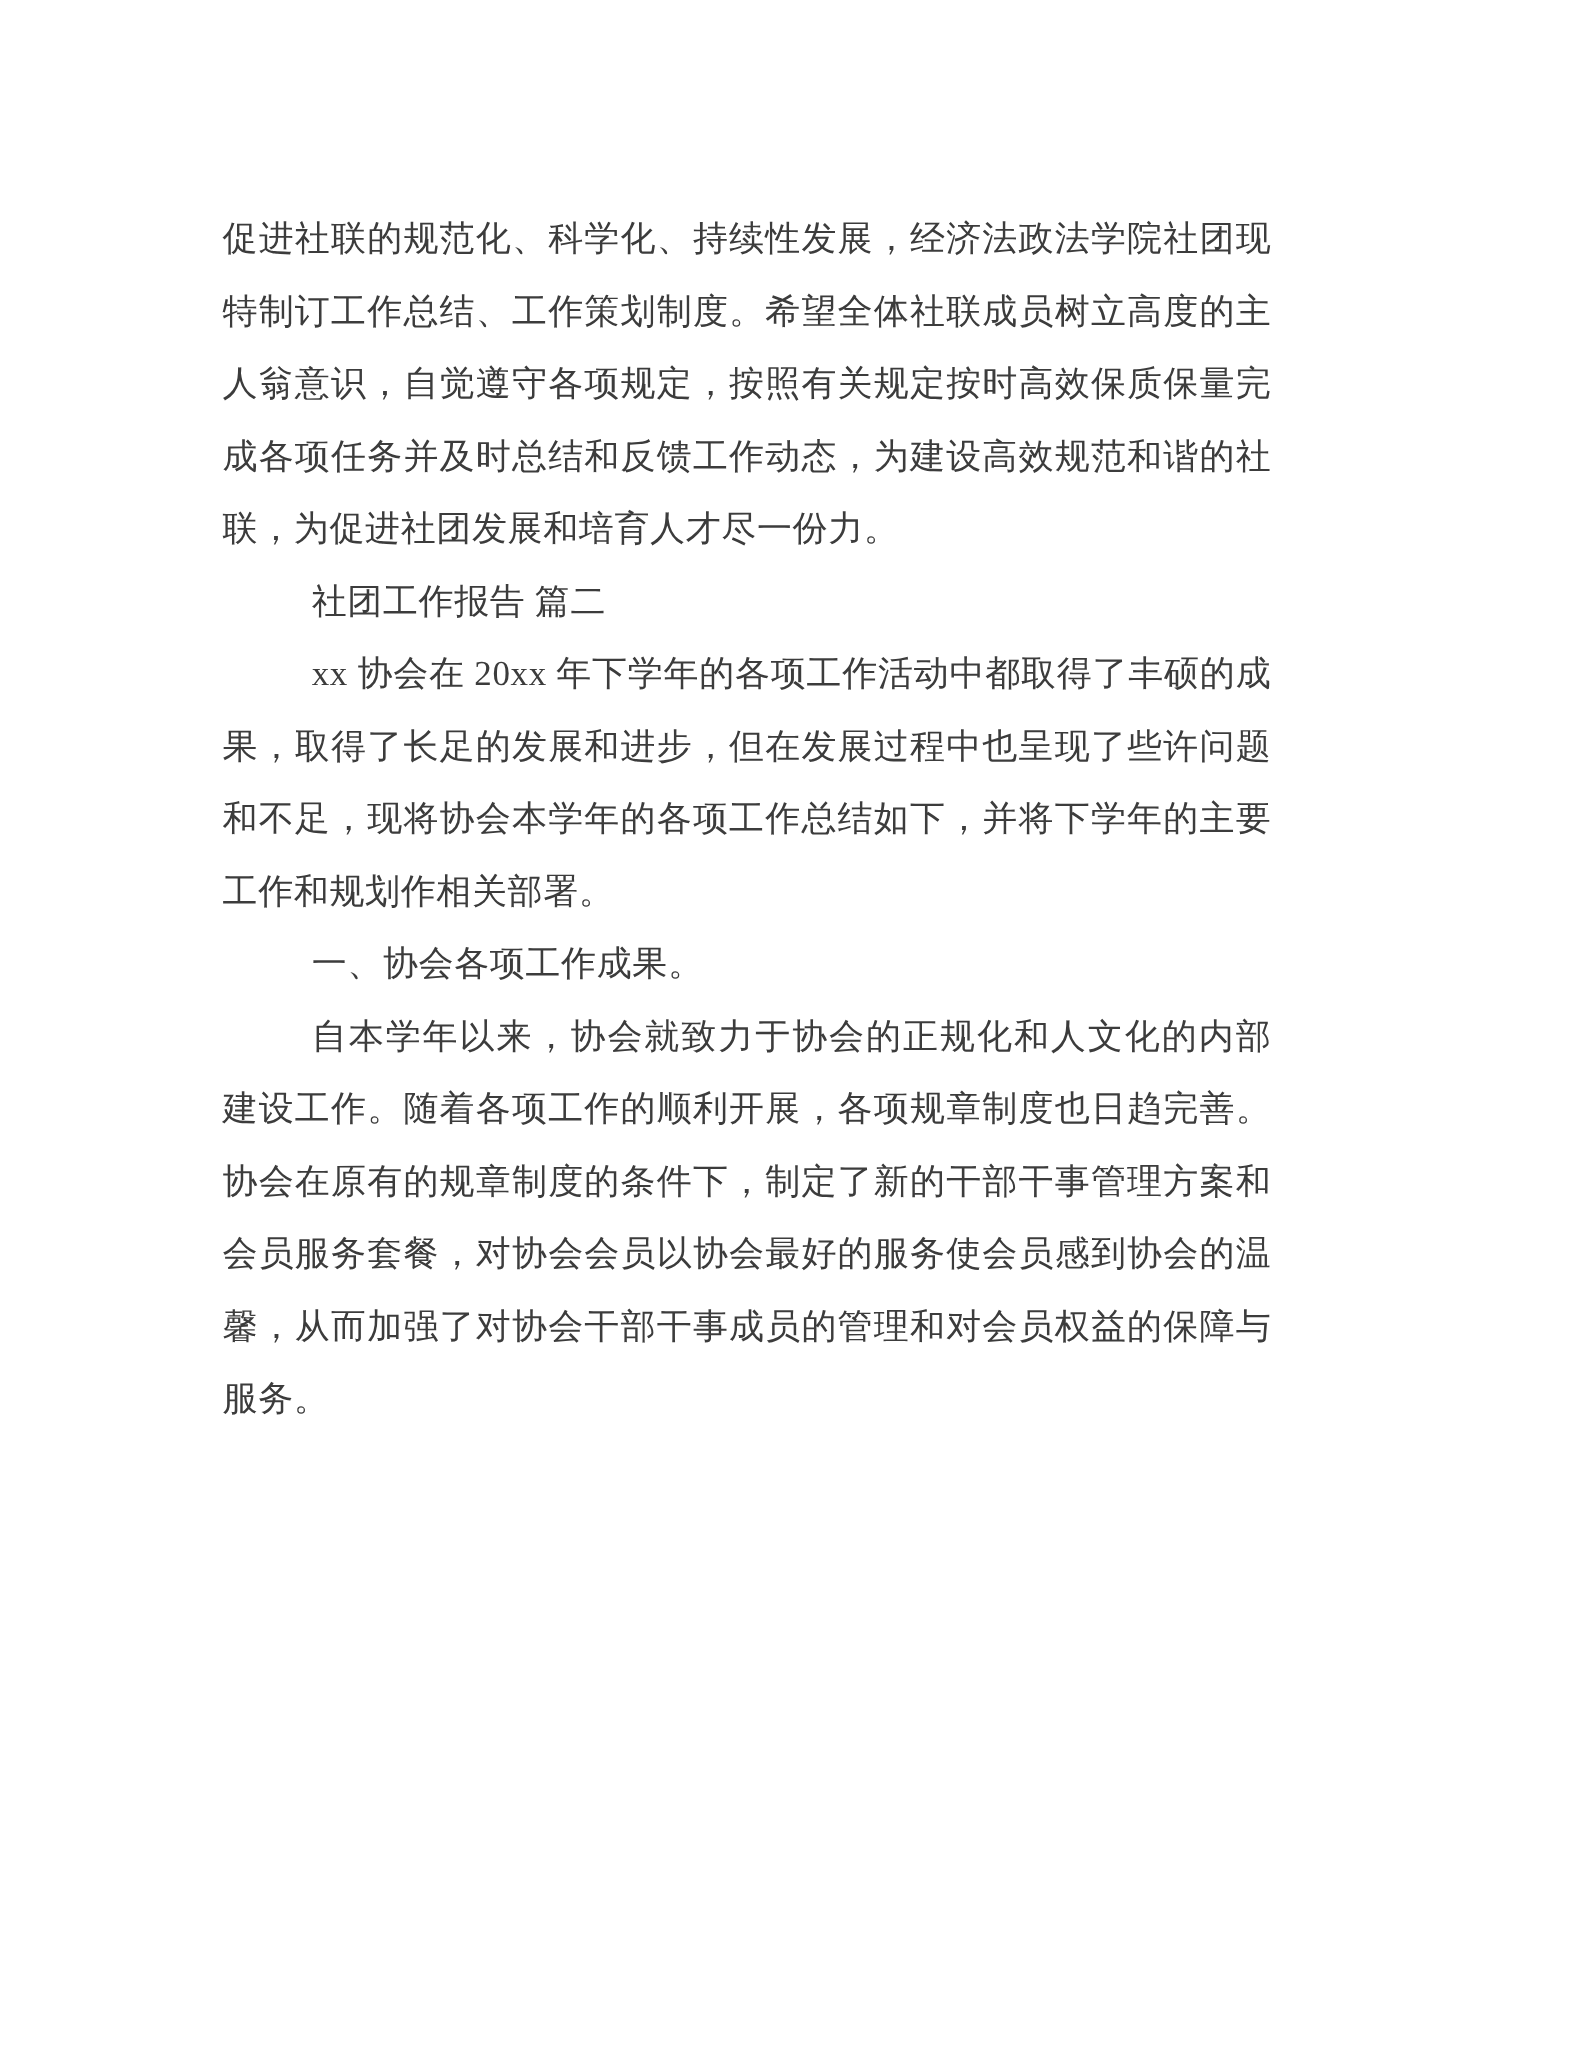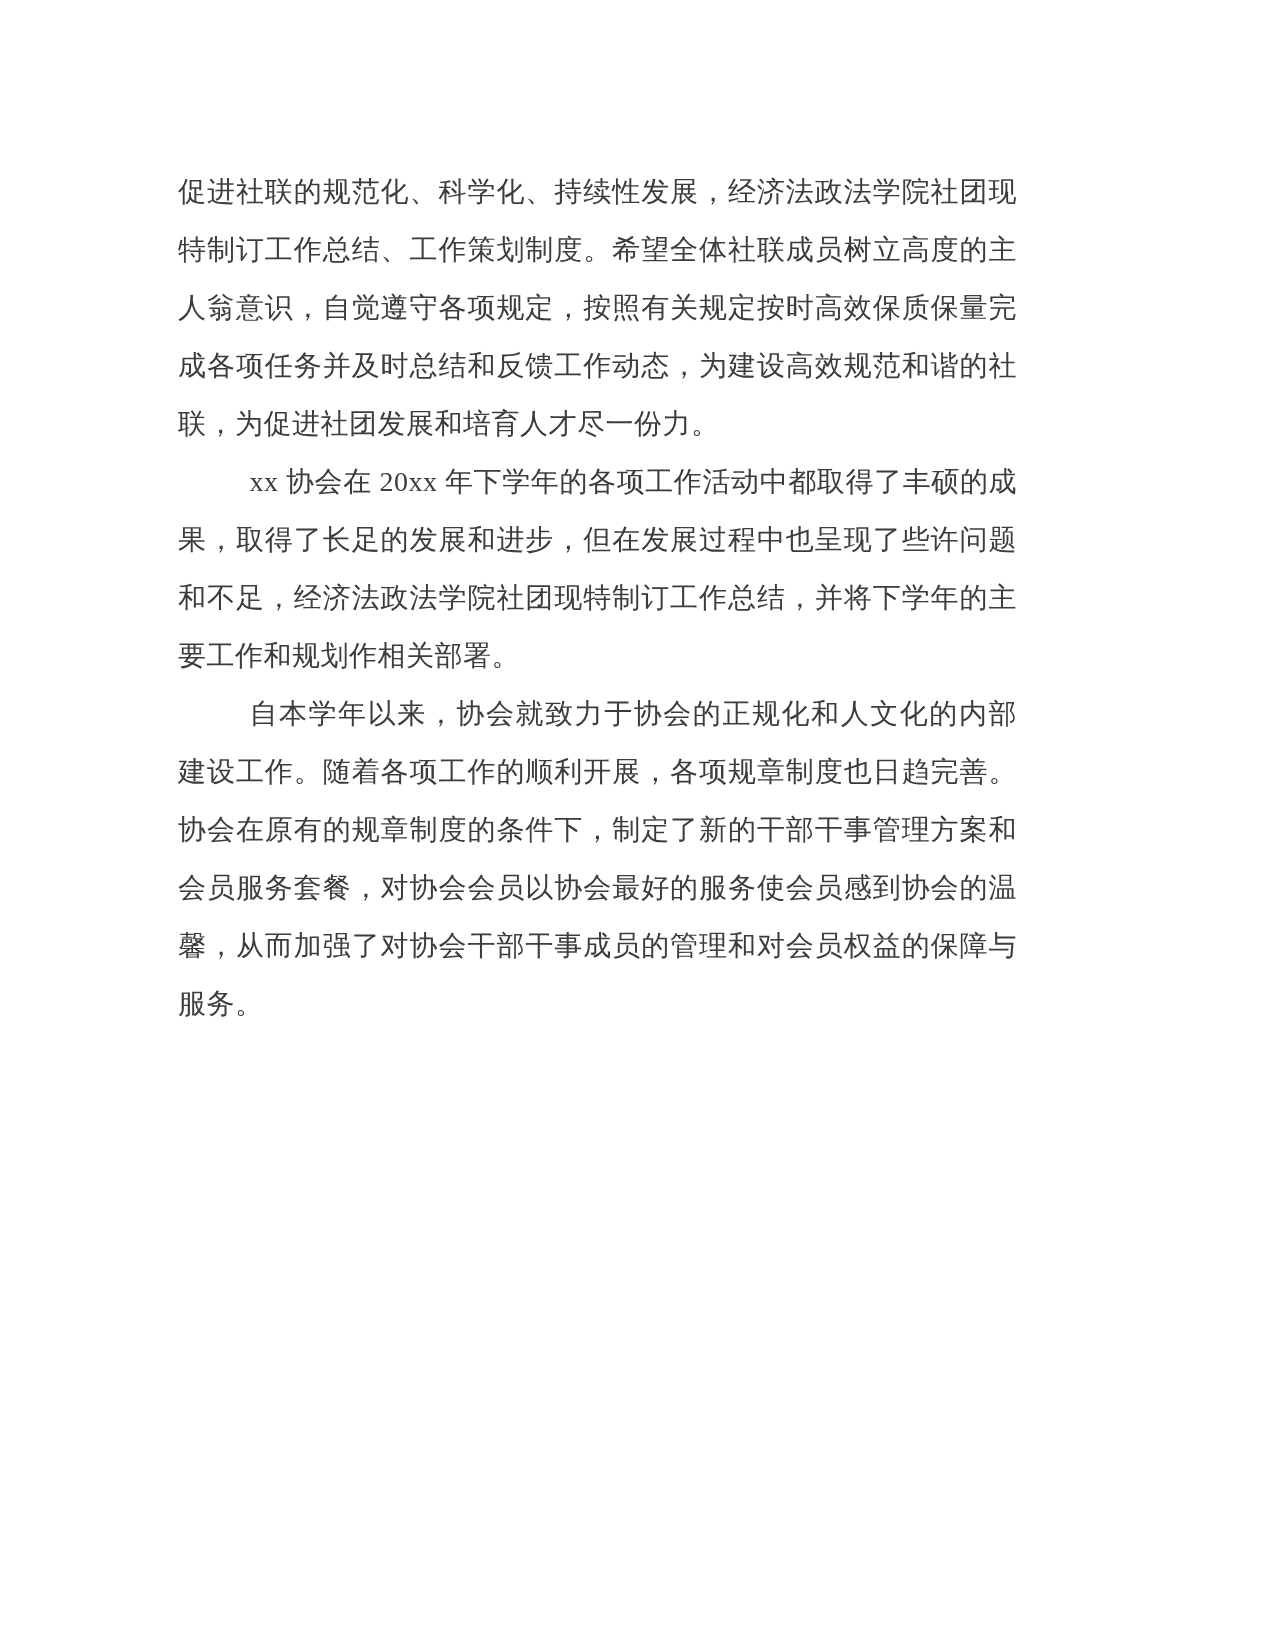--- a/index.html
+++ b/index.html
@@ -36,16 +36,18 @@
   .doc-body p.no-indent {
     text-indent: 0;
   }
 </style>
 </head>
 <body>
 
 <div class="page">
   <div class="doc-body">
     <p class="no-indent">促进社联的规范化、科学化、持续性发展，经济法政法学院社团现特制订工作总结、工作策划制度。希望全体社联成员树立高度的主人翁意识，自觉遵守各项规定，按照有关规定按时高效保质保量完成各项任务并及时总结和反馈工作动态，为建设高效规范和谐的社联，为促进社团发展和培育人才尽一份力。</p>
-    <p class="indent">xx 协会在 20xx 年下学年的各项工作活动中都取得了丰硕的成果，取得了长足的发展和进步，但在发展过程中也呈现了些许问题和不足，经济法政法学院社团现特制订工作总结，并将下学年的主要工作和规划作相关部署。</p>
+    <p class="indent">社团工作报告 篇二</p>
+    <p class="indent">xx 协会在 20xx 年下学年的各项工作活动中都取得了丰硕的成果，取得了长足的发展和进步，但在发展过程中也呈现了些许问题和不足，现将协会本学年的各项工作总结如下，并将下学年的主要工作和规划作相关部署。</p>
+    <p class="indent">一、协会各项工作成果。</p>
     <p class="indent">自本学年以来，协会就致力于协会的正规化和人文化的内部建设工作。随着各项工作的顺利开展，各项规章制度也日趋完善。协会在原有的规章制度的条件下，制定了新的干部干事管理方案和会员服务套餐，对协会会员以协会最好的服务使会员感到协会的温馨，从而加强了对协会干部干事成员的管理和对会员权益的保障与服务。</p>
   </div>
 </div>
 
 </body></html>

